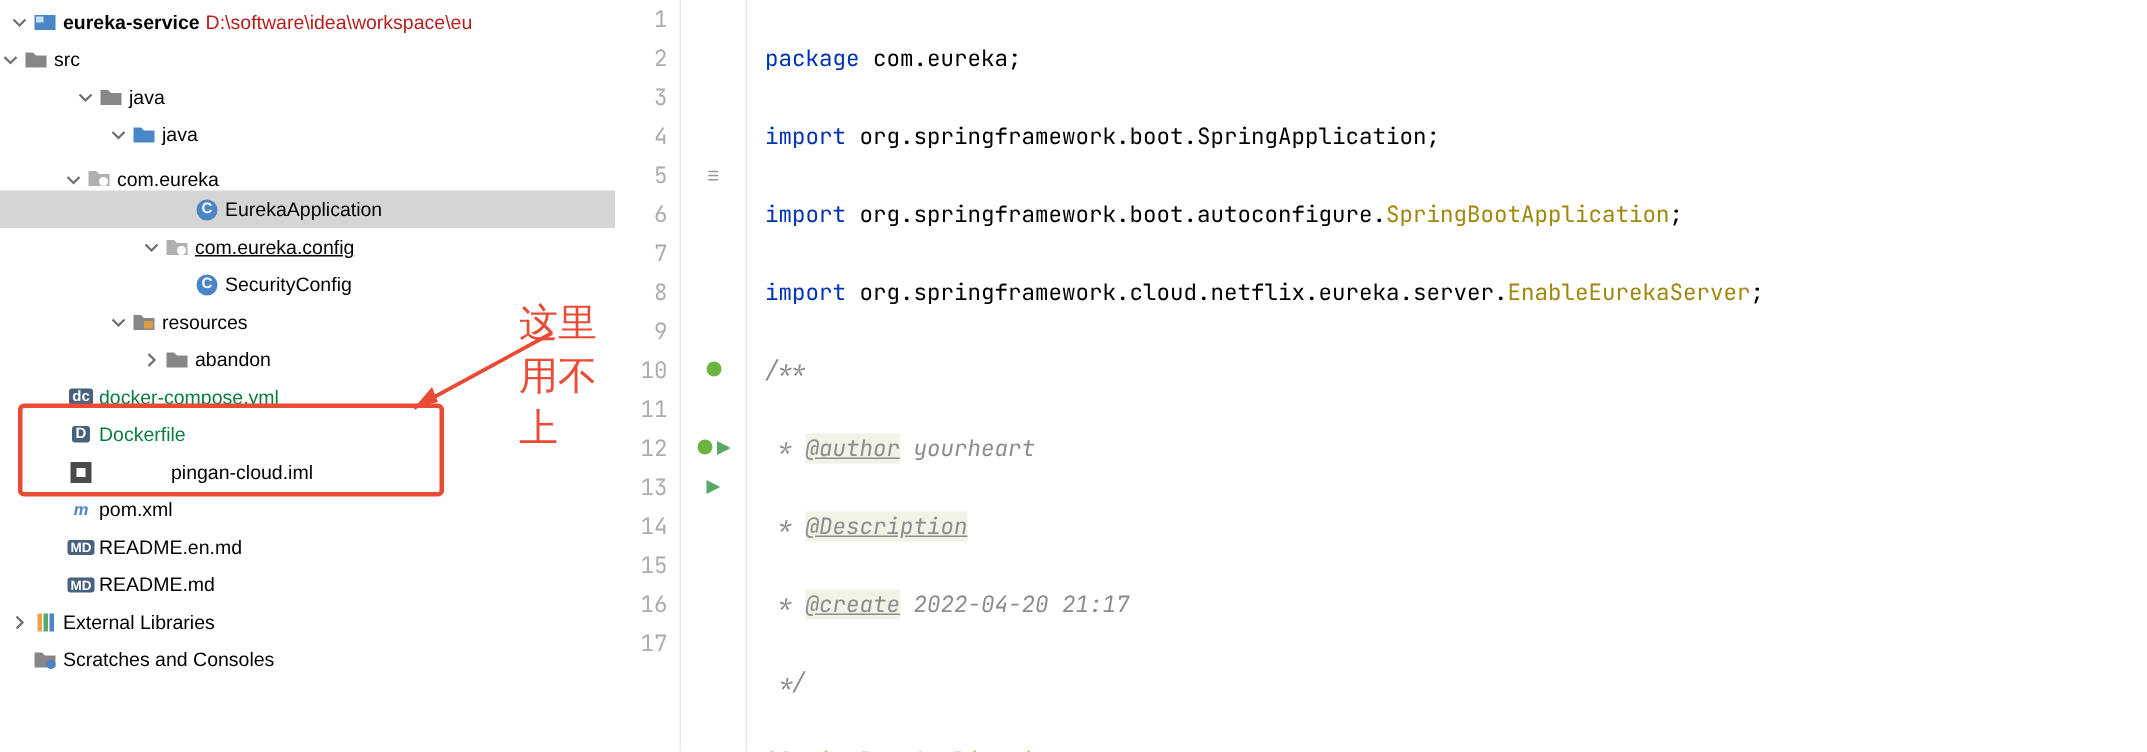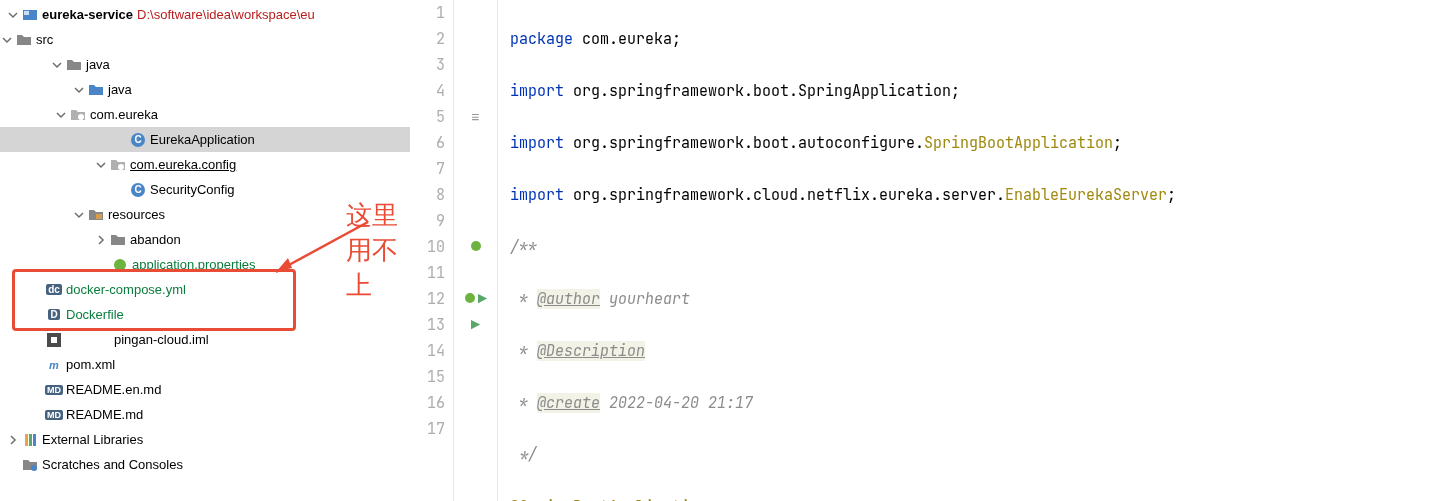--- a/index.html
+++ b/index.html
@@ -165,21 +165,21 @@
         </svg>
       </span>
     <span class="icon">
         <svg viewBox="0 0 16 16">
           <path class="folder-blue" d="M1 3h5l2 2h7v8H1z"></path>
         </svg>
       </span>
     <span class="node-label">java</span>
   </div>
 
-  <div class="tree-row" style="padding-left:54px;">
+  <div class="tree-row" style="padding-left:42px;align-items:flex-end;">
     <span class="arrow">
         <svg viewBox="0 0 10 10">
           <path d="M1 3 L5 7 L9 3" fill="none" stroke="#6e6e6e" stroke-width="1.5"></path>
         </svg>
       </span>
     <span class="icon">
         <svg viewBox="0 0 16 16">
           <path fill="#b0b0b0" d="M1 3h5l2 2h7v8H1z"></path>
           <circle cx="11" cy="10" r="3" fill="#fff"></circle>
         </svg>
@@ -238,28 +238,20 @@
         </svg>
       </span>
     <span class="icon">
         <svg viewBox="0 0 16 16">
           <path class="folder-svg" d="M1 3h5l2 2h7v8H1z"></path>
         </svg>
       </span>
     <span class="node-label">abandon</span>
   </div>
 
-  <div class="tree-row" style="padding-left:112px;">
-    <span class="icon">
-        <svg viewBox="0 0 16 16">
-          <circle cx="8" cy="8" r="6" fill="#6db33f"></circle>
-        </svg>
-      </span>
-    <span class="node-label green-file">application.properties</span>
-  </div>
 
   <div class="tree-row" style="padding-left:46px;">
     <span class="icon">
         <span class="yml">dc</span>
       </span>
     <span class="node-label green-file">docker-compose.yml</span>
   </div>
 
   <div class="tree-row" style="padding-left:46px;">
     <span class="icon">

